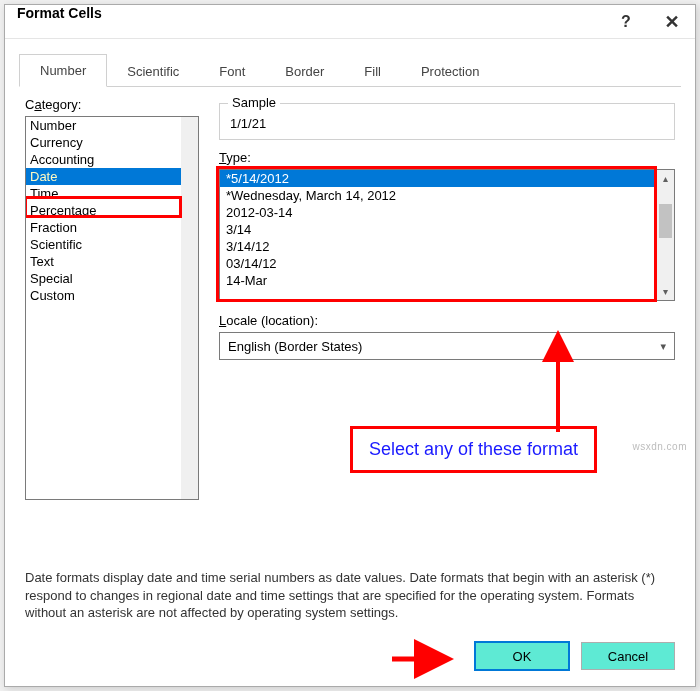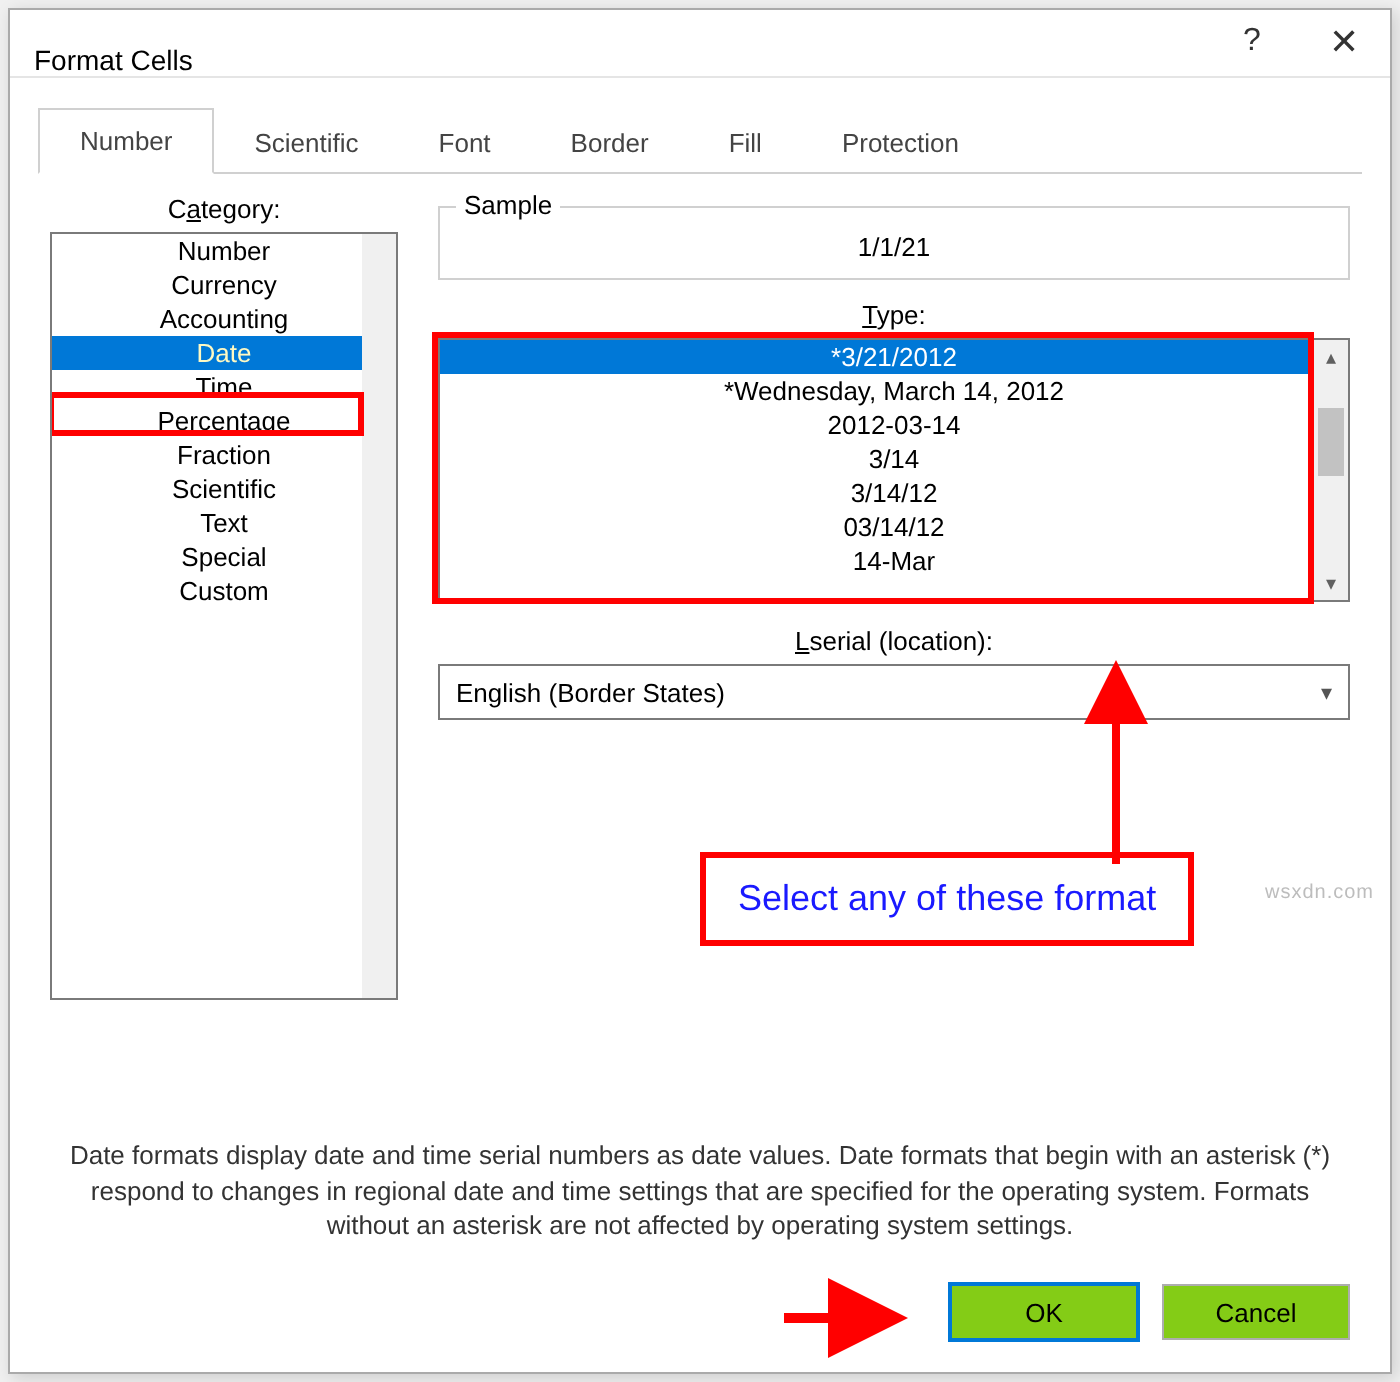--- a/index.html
+++ b/index.html
@@ -4,22 +4,22 @@
 <style>
   * { box-sizing: border-box; font-family: "Segoe UI", Tahoma, sans-serif; font-size: 13px; }
   body { margin: 0; background: #f0f0f0; width: 700px; height: 691px; position: relative; }
   .dialog {
     position: absolute; left: 4px; top: 4px; width: 692px; height: 683px;
     background: #fff; border: 1px solid #aaa;
     box-shadow: 2px 2px 8px rgba(0,0,0,0.15);
     display: flex; flex-direction: column;
   }
   .titlebar {
-    height: 34px; display: flex; align-items: flex-end;
-    padding: 0 0 0 12px; border-bottom: 1px solid #e5e5e5;
+    height: 34px; display: flex; align-items: flex-start;
+    padding: 0 0 0 12px; border-bottom: 1px solid #e5e5e5; font-weight: bold;
   }
   .titlebar .title { flex: 1; font-size: 14px; }
   .titlebar .tbtn {
     width: 46px; height: 34px; display: flex; align-items: center;
     justify-content: center; font-size: 16px; color: #333;
   }
   .titlebar .tbtn.close { font-size: 18px; }
 
   .tabstrip {
     margin: 14px 14px 0 14px; border-bottom: 1px solid #d0d0d0;
@@ -28,21 +28,21 @@
   .tab {
     padding: 8px 20px; color: #444; position: relative; top: 1px;
   }
   .tab.active {
     border: 1px solid #d0d0d0; border-bottom: 1px solid #fff;
     background: #fff;
   }
 
   .body {
     flex: 1; display: flex; flex-direction: column;
-    padding: 10px 20px 0 20px; position: relative; text-align: center;
+    padding: 10px 20px 0 20px; position: relative;
   }
   .main {
     display: flex; gap: 20px;
   }
   .label { display: block; margin-bottom: 4px; }
   .label .ul { text-decoration: underline; }
   .category-col { width: 174px; display: flex; flex-direction: column; }
   .category-list {
     border: 1px solid #7a7a7a; height: 384px; display: flex; flex-direction: column;
     position: relative; padding: 0; overflow: hidden;
@@ -100,21 +100,21 @@
 
   .desc {
     margin-top: auto; padding: 0 0 8px 0; color: #333; line-height: 1.35;
   }
 
   .buttons {
     display: flex; justify-content: flex-end; gap: 12px;
     padding: 12px 20px 16px 20px;
   }
   .btn {
-    width: 94px; height: 28px; background: #84cc16; border: 1px solid #adadad;
+    width: 94px; height: 28px; background: #5eead4; border: 1px solid #adadad;
     display: flex; align-items: center; justify-content: center;
   }
   .btn.default { border: 1px solid #0078d7; outline: 1px solid #0078d7; }
 
   
   .callout {
     position: absolute; left: 350px; top: 426px;
     border: 3px solid #ff0000; padding: 10px 16px; background: #fff;
     color: #1a1aff; font-size: 18px;
   }
@@ -180,40 +180,40 @@
         <div class="sample-box">
           <span class="legend">Sample</span>
           <div class="sample-value">1/1/21</div>
         </div>
 
         <span class="label">
           <span class="ul">T</span><span>ype:</span>
         </span>
         <div class="type-wrap">
           <div class="type-list">
-            <div class="type-item selected">*3/21/2012</div>
+            <div class="type-item selected">*5/14/2012</div>
             <div class="type-item">*Wednesday, March 14, 2012</div>
             <div class="type-item">2012-03-14</div>
             <div class="type-item">3/14</div>
             <div class="type-item">3/14/12</div>
             <div class="type-item">03/14/12</div>
             <div class="type-item">14-Mar</div>
             <div class="scroll">
               <div class="sbtn">▴</div>
               <div class="thumb">
                   <div class="thumbbar"></div>
                 </div>
               <div class="sbtn">▾</div>
             </div>
           </div>
           <div class="type-hl"></div>
         </div>
 
         <span class="label" style="margin-top:12px">
-          <span class="ul">L</span><span>serial (location):</span>
+          <span class="ul">L</span><span>ocale (location):</span>
         </span>
         <div class="locale-select">
           <span>English (Border States)</span>
           <span class="chev">▾</span>
         </div>
 
       </div>
     </div>
 
     <div class="desc">Date formats display date and time serial numbers as date values. Date formats that begin with an asterisk (*) respond to changes in regional date and time settings that are specified for the operating system. Formats without an asterisk are not affected by operating system settings.</div>

